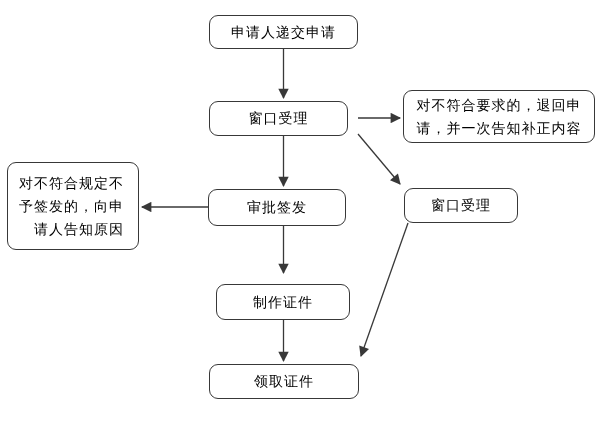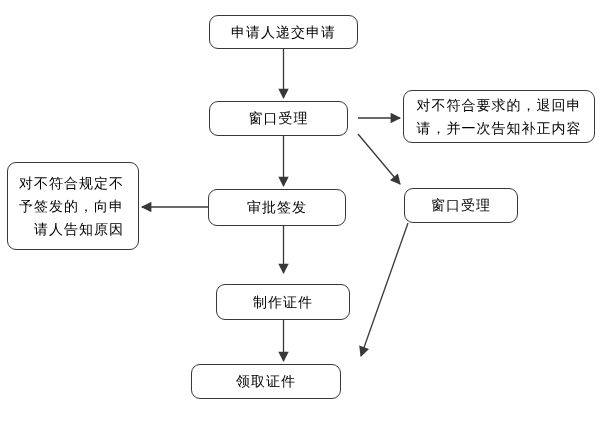--- a/index.html
+++ b/index.html
@@ -41,21 +41,21 @@
   }
   .node.pad-center { padding: 0 2px; }
   
   #n-submit  { left: 209px; top: 15px;  width: 149px; height: 34px; }
   #n-window  { left: 209px; top: 101px; width: 139px; height: 35px; }
   #n-return  { left: 403px; top: 90px;  width: 192px; height: 53px; }
   #n-approve { left: 208px; top: 189px; width: 138px; height: 37px; }
   #n-refuse  { left: 7px;   top: 162px; width: 132px; height: 88px; }
   #n-pay     { left: 404px; top: 188px; width: 114px; height: 35px; }
   #n-make    { left: 209px; top: 284px; width: 134px; height: 36px; margin-left: 7px; }
-  #n-receive { left: 191px; top: 364px; width: 150px; height: 35px; }
+  #n-receive { left: 209px; top: 364px; width: 150px; height: 35px; }
 </style>
 </head>
 <body>
 
 <div class="stage">
 
   <svg class="arrows" width="608" height="423" viewBox="0 0 608 423" xmlns="http://www.w3.org/2000/svg">
     <defs>
       <marker id="arrowhead" viewBox="0 0 10 10" refX="9" refY="5" markerWidth="9" markerHeight="8" orient="auto-start-reverse">
         <path d="M0,0 L10,5 L0,10 z" fill="#383838"></path>

